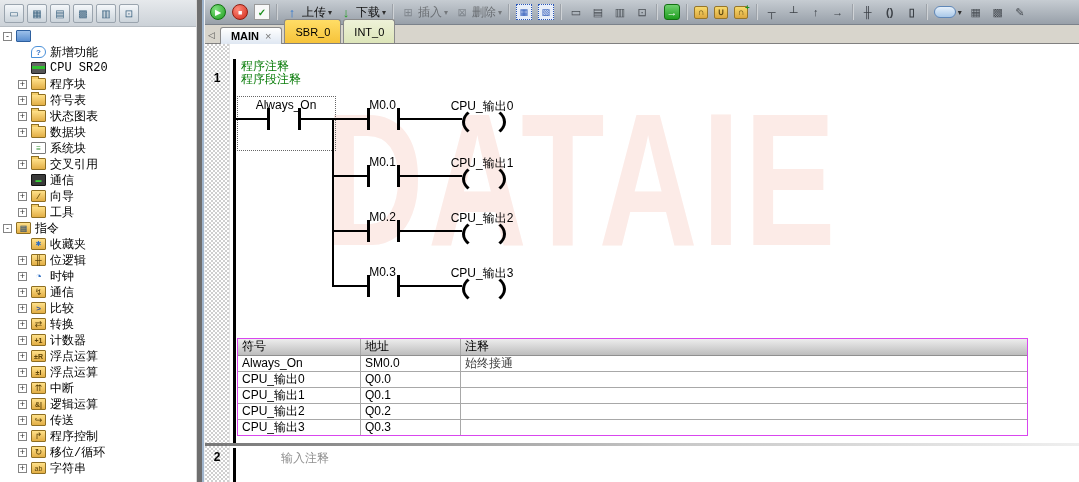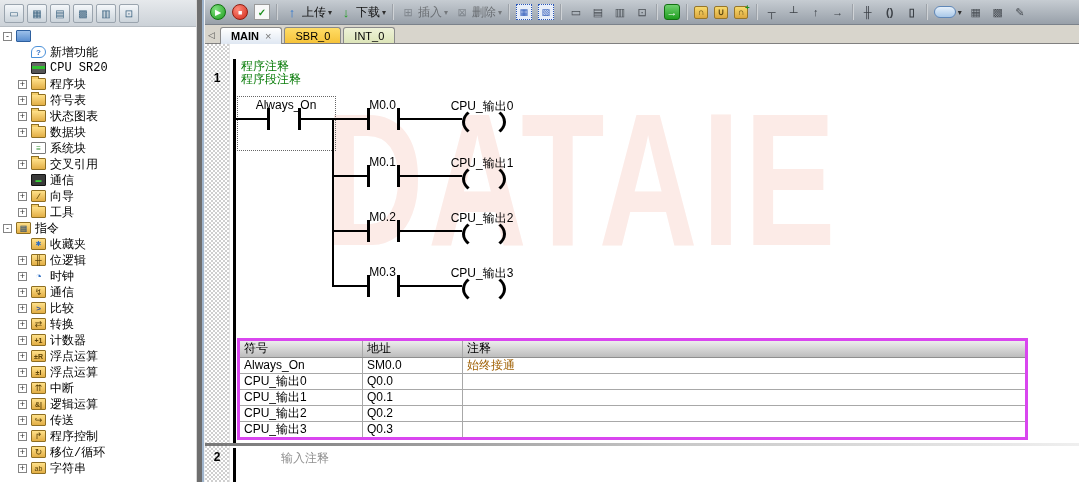--- a/index.html
+++ b/index.html
@@ -89,21 +89,21 @@
   .tb-dd{font-size:8px;color:#2e2e2e;}
   .tb-badge{font-size:8px;color:#1e8f1e;font-weight:bold;margin-left:-5px;margin-top:-9px;}
   .disabled-true{opacity:.45;}
   .sep-true{width:2px;height:16px;padding:0;margin:0 2px;border-radius:0;
             background:linear-gradient(90deg,#848b93,#e8eaec);}
 
   
   .tabstrip{height:18px;flex:none;background:#d8d5cc;border-bottom:1px solid #808080;
             display:flex;align-items:flex-end;padding-left:3px;}
   .tabnav{font-size:9px;color:#555;margin:0 5px 3px 0;}
-  .tab{height:16px;box-sizing:border-box;display:flex;align-items:center;padding:0 10px;margin-right:2px;
+  .tab{height:24px;box-sizing:border-box;display:flex;align-items:center;padding:0 10px;margin-right:2px;
        border:1px solid #8a8a8a;border-bottom:none;border-radius:3px 3px 0 0;font-size:11px;background:#e6e3da;}
   .id-main{background:linear-gradient(#ffffff,#dfe7f2);font-weight:bold;height:17px;margin-bottom:-1px;position:relative;z-index:2;}
   .id-sbr0{background:linear-gradient(#ffdd66,#f6c33a);}
   .id-int0{background:linear-gradient(#eef2d8,#dde5b9);}
   .tab-close{margin-left:6px;color:#777;font-size:11px;font-weight:normal;}
 
   
   .canvas{flex:1;position:relative;background:#fff;overflow:hidden;}
   .wmark{position:absolute;left:120px;top:40px;font-size:190px;line-height:1;font-weight:bold;
          letter-spacing:6px;color:#fcebe7;transform:scaleX(.72);transform-origin:left top;white-space:nowrap;}
@@ -136,28 +136,28 @@
   .rung .b1{left:35px;top:10px;width:3px;height:22px;background:#000;}
   .rung .b2{left:65px;top:10px;width:3px;height:22px;background:#000;}
   .coil{left:130px;top:8px;width:38px;height:26px;border:3px solid transparent;
         border-left-color:#000;border-right-color:#000;border-radius:50%;}
   .rung-clabel{left:13px;top:0;width:75px;text-align:center;}
   .rung-klabel{left:100px;top:0;width:100px;text-align:center;}
   .netsep{position:absolute;left:0;right:0;top:399px;height:3px;
           background:linear-gradient(90deg,#777,#c9c9c9 55%,#efefef);}
 
   
-  .st{position:absolute;left:32px;top:294px;width:791px;border:3px solid #d946ef;background:#fff;box-sizing:border-box;}
+  .st{position:absolute;left:32px;top:294px;width:791px;border:1px solid #d946ef;background:#fff;box-sizing:border-box;}
   .st-h{display:flex;height:16px;background:linear-gradient(#ededed,#bdbdbd);border-bottom:1px solid #8f8f8f;}
   .st-h span,.st-r span{box-sizing:border-box;padding:0 0 0 4px;border-right:1px solid #a8a8a8;
                         overflow:hidden;white-space:nowrap;line-height:15px;}
   .st-c1{width:123px;flex:none;} .st-c2{width:100px;flex:none;} .st-c3{flex:1;border-right:none!important;}
   .st-r{display:flex;height:15px;border-bottom:1px solid #a8a8a8;}
   .st-r:last-of-type{border-bottom:none;}
-  .comment_color-green{color:#a16207;}
+  .comment_color-green{color:#404040;}
 
   
   .tooltip{position:absolute;left:38px;top:42px;height:15px;line-height:15px;background:#ffffe1;
            border:1px solid #5a5a5a;padding:0 3px;white-space:nowrap;z-index:9;}
 </style>
 </head>
 <body>
 
 <div class="app">
 

